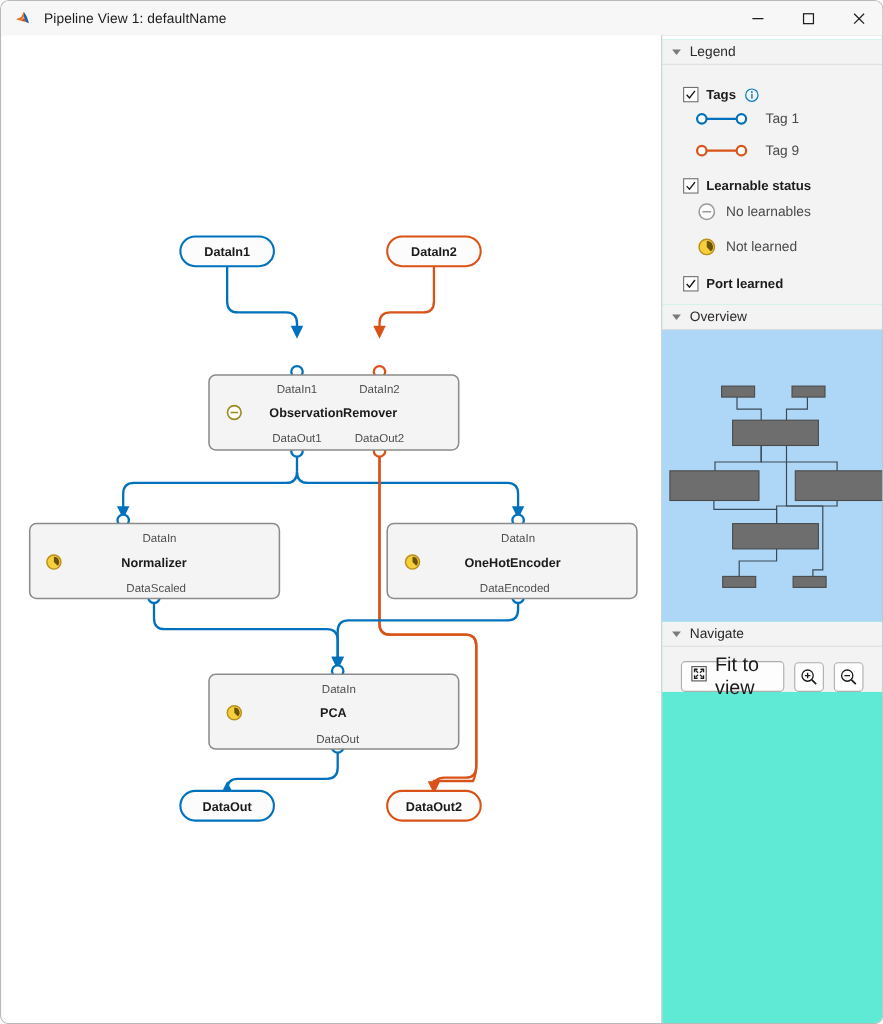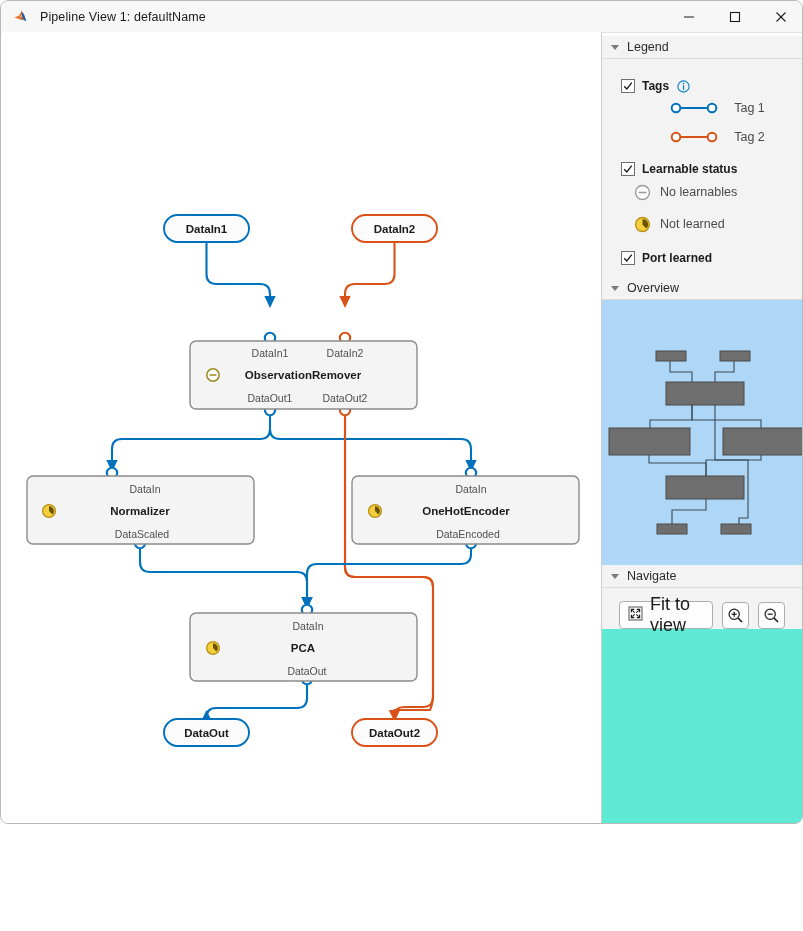--- a/index.html
+++ b/index.html
@@ -3,21 +3,21 @@
 <meta charset="utf-8">
 <style>
   html,body{margin:0;padding:0;}
   body{
     width:803px;height:931px;
     background:#ffffff;
     font-family:"Liberation Sans", sans-serif;
     overflow:hidden;
   }
   .window{
-    position:relative;width:803px;height:824px;box-sizing:border-box;
+    position:relative;width:803px;height:931px;box-sizing:border-box;
     border:1px solid #b9b9b9;border-radius:8px;background:#ffffff;
     overflow:hidden;
   }
 
   
   .titlebar{
     position:absolute;left:0;top:0;width:803px;height:31px;
     background:#f7f7f7;border-bottom:1px solid #e2e2e2;
     display:flex;align-items:center;
     border-top-left-radius:8px;border-top-right-radius:8px;
@@ -52,21 +52,21 @@
   .legend-body{background:#f3f3f3;padding:9px 0 12px 0;}
   .row{display:flex;align-items:flex-end;height:25px;padding-left:19px;}
   .cbox{
     width:12px;height:12px;border:1px solid #6e6e6e;background:#fff;
     display:flex;align-items:center;justify-content:center;margin-right:7px;flex:0 0 auto;
   }
   .cbox svg{display:block;}
   .rlabel-b{font-size:12px;font-weight:bold;color:#1b1b1b;}
   .rlabel{font-size:12.5px;color:#4a4a4a;}
   .info-ic{margin-left:8px;display:flex;}
-  .tagrow{display:flex;align-items:center;height:29px;padding-left:28px;justify-content:center;}
+  .tagrow{display:flex;align-items:center;height:29px;padding-left:28px;}
   .tagswatch{width:52px;display:flex;align-items:center;justify-content:center;margin-right:14px;flex:0 0 auto;}
   .statrow{display:flex;align-items:center;height:32px;padding-left:32px;}
   .staticon{width:17px;height:17px;margin-right:9px;flex:0 0 auto;display:flex;}
 
   
   .ovbody{height:265px;background:#aed7f7;position:relative;overflow:hidden;}
   .ovbody svg{display:block;}
 
   
   .navbody{background:#f3f3f3;padding:13px 0 0 0;display:flex;align-items:center;}
@@ -275,21 +275,21 @@
         </div>
 
         <div class="tagrow">
           <div class="tagswatch">
             <svg width="50" height="14" viewBox="0 0 50 14">
               <line x1="8" y1="7" x2="42" y2="7" stroke="#d95319" stroke-width="2"></line>
               <circle cx="7" cy="7" r="4.3" fill="#fff" stroke="#d95319" stroke-width="2"></circle>
               <circle cx="43" cy="7" r="4.3" fill="#fff" stroke="#d95319" stroke-width="2"></circle>
             </svg>
           </div>
-          <div class="rlabel">Tag 2</div>
+          <div class="rlabel">Tag 9</div>
         </div>
 
         <div class="row">
           <div class="cbox">
             <svg width="10" height="10" viewBox="0 0 10 10">
                 <polyline points="1.2,5.2 3.8,8 8.8,1.6" fill="none" stroke="#1b1b1b" stroke-width="1.3"></polyline>
               </svg>
           </div>
           <div class="rlabel-b">Learnable status</div>
         </div>

